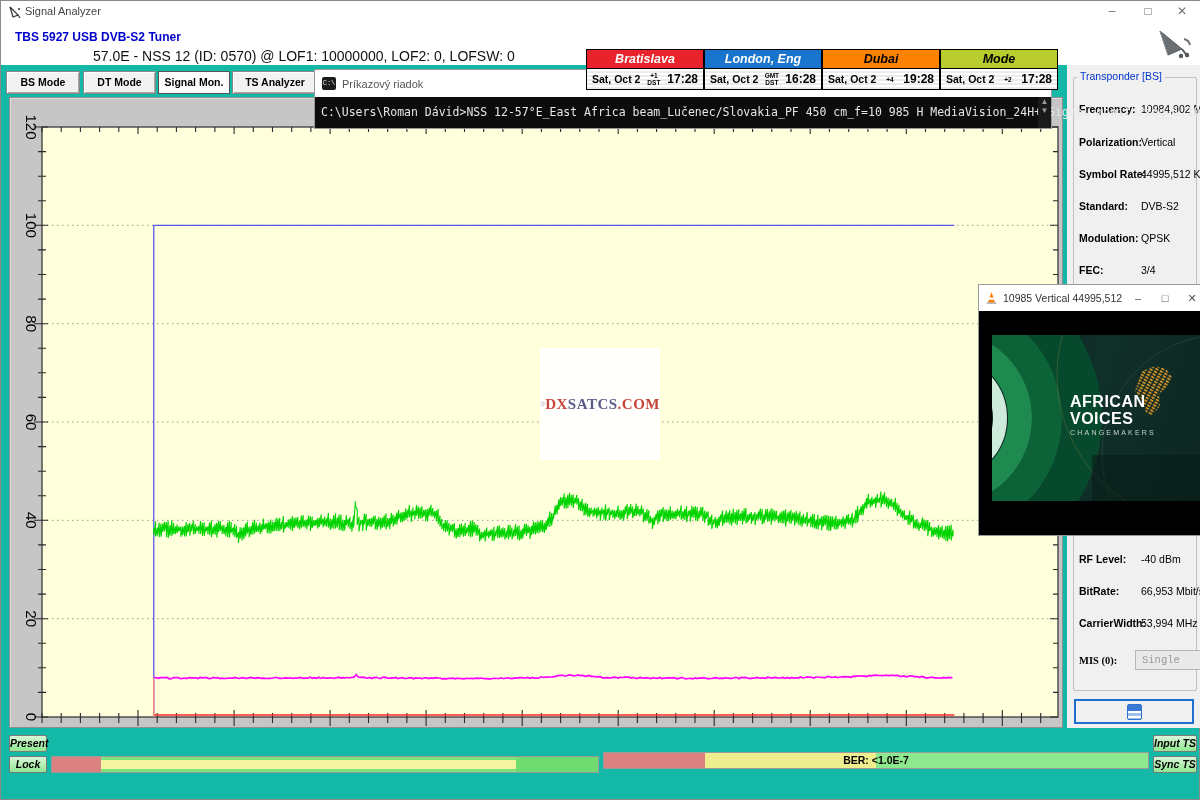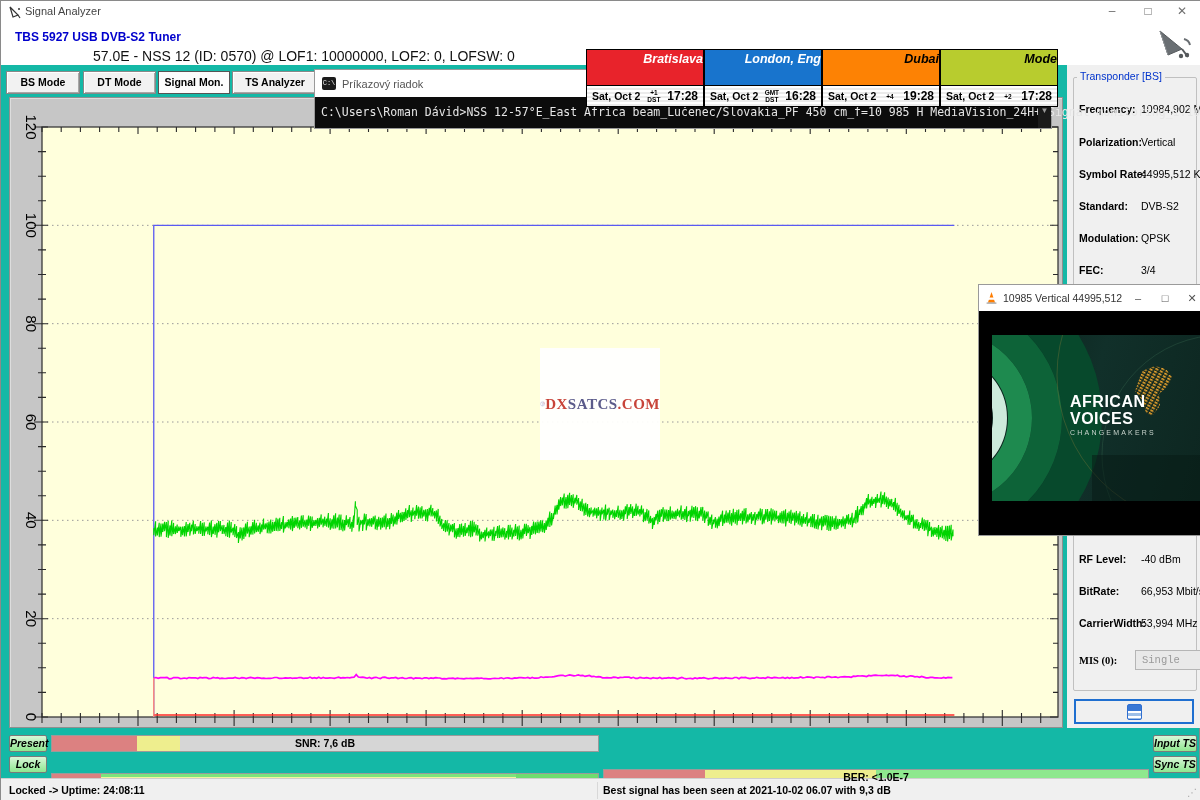--- a/index.html
+++ b/index.html
@@ -42,21 +42,21 @@
   #cmd-icon { width:14px; height:13px; background:#1b1b1b; border-radius:2px; color:#e8e8e8;
      font-family:"Liberation Mono",monospace; font-size:7px; line-height:13px; text-align:center; }
   #term-body { position:relative; height:31px; background:#0c0c0c; }
   #term-line { position:absolute; left:6px; top:8px; font-family:"DejaVu Sans Mono","Liberation Mono",monospace;
      font-size:11.5px; color:#e6e6e6; white-space:nowrap; }
   #term-scroll { position:absolute; right:0; top:0; width:13px; height:31px; background:#1a1a1a; color:#9a9a9a;
      font-size:8px; text-align:center; line-height:9px; }
 
   
   .clock { top:48px; width:118px; z-index:20; }
-  .clock-head { height:37px; border:1px solid #000; text-align:right; font-size:12.5px;
+  .clock-head { height:20px; border:1px solid #000; text-align:center; font-size:12.5px;
      font-weight:bold; font-style:italic; line-height:18px; }
   .clock-row { height:21px; border:1px solid #000; border-top:none;
      background:repeating-linear-gradient(180deg,#ffffff 0 2px,#ebebeb 2px 4px);
      display:flex; align-items:center; justify-content:space-between; padding:0 5px; }
   .clock-date { font-size:10.5px; font-weight:bold; }
   .clock-sup { display:flex; flex-direction:column; align-items:center; line-height:7px; }
   .clock-sup span { font-size:6.5px; font-weight:bold; }
   .clock-time { font-size:12px; font-weight:bold; }
 
   
@@ -295,41 +295,29 @@
           <div id="vc2">VOICES</div>
           <div id="vc3">CHANGEMAKERS</div>
         </div>
       </div>
     </div>
   </div>
 
   <div class="abs side-btn" style="left:8px;top:734px;width:38px">Present</div>
   <div class="abs side-btn" style="left:8px;top:755px;width:38px">Lock</div>
 
-  <div class="abs segbar" style="left:50px;top:734px;width:548px">
-      <div class="seg" style="left: 0%; width: 15.5%; background: rgb(220, 129, 129);"></div>
-      <div class="seg" style="left: 15.5%; width: 8%; background: rgb(238, 238, 142);"></div>
-      <div class="seg" style="left: 23.5%; width: 76.5%; background: rgb(214, 214, 214);"></div>
-      <div class="bar-label">SNR: 7,6 dB</div>
-    </div>
   <div class="abs segbar" style="left:50px;top:755px;width:548px">
       <div class="seg" style="left: 0%; width: 9%; background: rgb(220, 129, 129);"></div>
       <div class="seg" style="left: 9%; width: 76%; background: linear-gradient(rgb(125, 227, 125) 0px, rgb(125, 227, 125) 3px, rgb(244, 244, 160) 3px, rgb(244, 244, 160) calc(100% - 3px), rgb(125, 227, 125) calc(100% - 3px), rgb(125, 227, 125) 100%);"></div>
       <div class="seg" style="left: 85%; width: 15%; background: rgb(111, 220, 111);"></div>
     </div>
   <div class="abs segbar" style="left:602px;top:734px;width:546px">
       <div class="seg" style="left: 0%; width: 18.5%; background: rgb(220, 129, 129);"></div>
       <div class="seg" style="left: 18.5%; width: 31.5%; background: rgb(238, 238, 142);"></div>
       <div class="seg" style="left: 50%; width: 50%; background: rgb(142, 232, 142);"></div>
       <div class="bar-label">BER: &lt;1.0E-7</div>
     </div>
 
   <div class="abs side-btn" style="left:1152px;top:734px;width:44px">Input TS</div>
   <div class="abs side-btn" style="left:1152px;top:755px;width:44px">Sync TS</div>
 
-  <div class="abs" id="statusbar">
-    <div class="abs status-text" style="left:8px">Locked -&gt; Uptime: 24:08:11</div>
-    <div class="abs" id="status-divider"></div>
-    <div class="abs status-text" style="left:602px">Best signal has been seen at 2021-10-02 06.07 with 9,3 dB</div>
-    <div class="abs" id="resize-grip">⋰</div>
-  </div>
 
 </div>
 
 </body></html>

